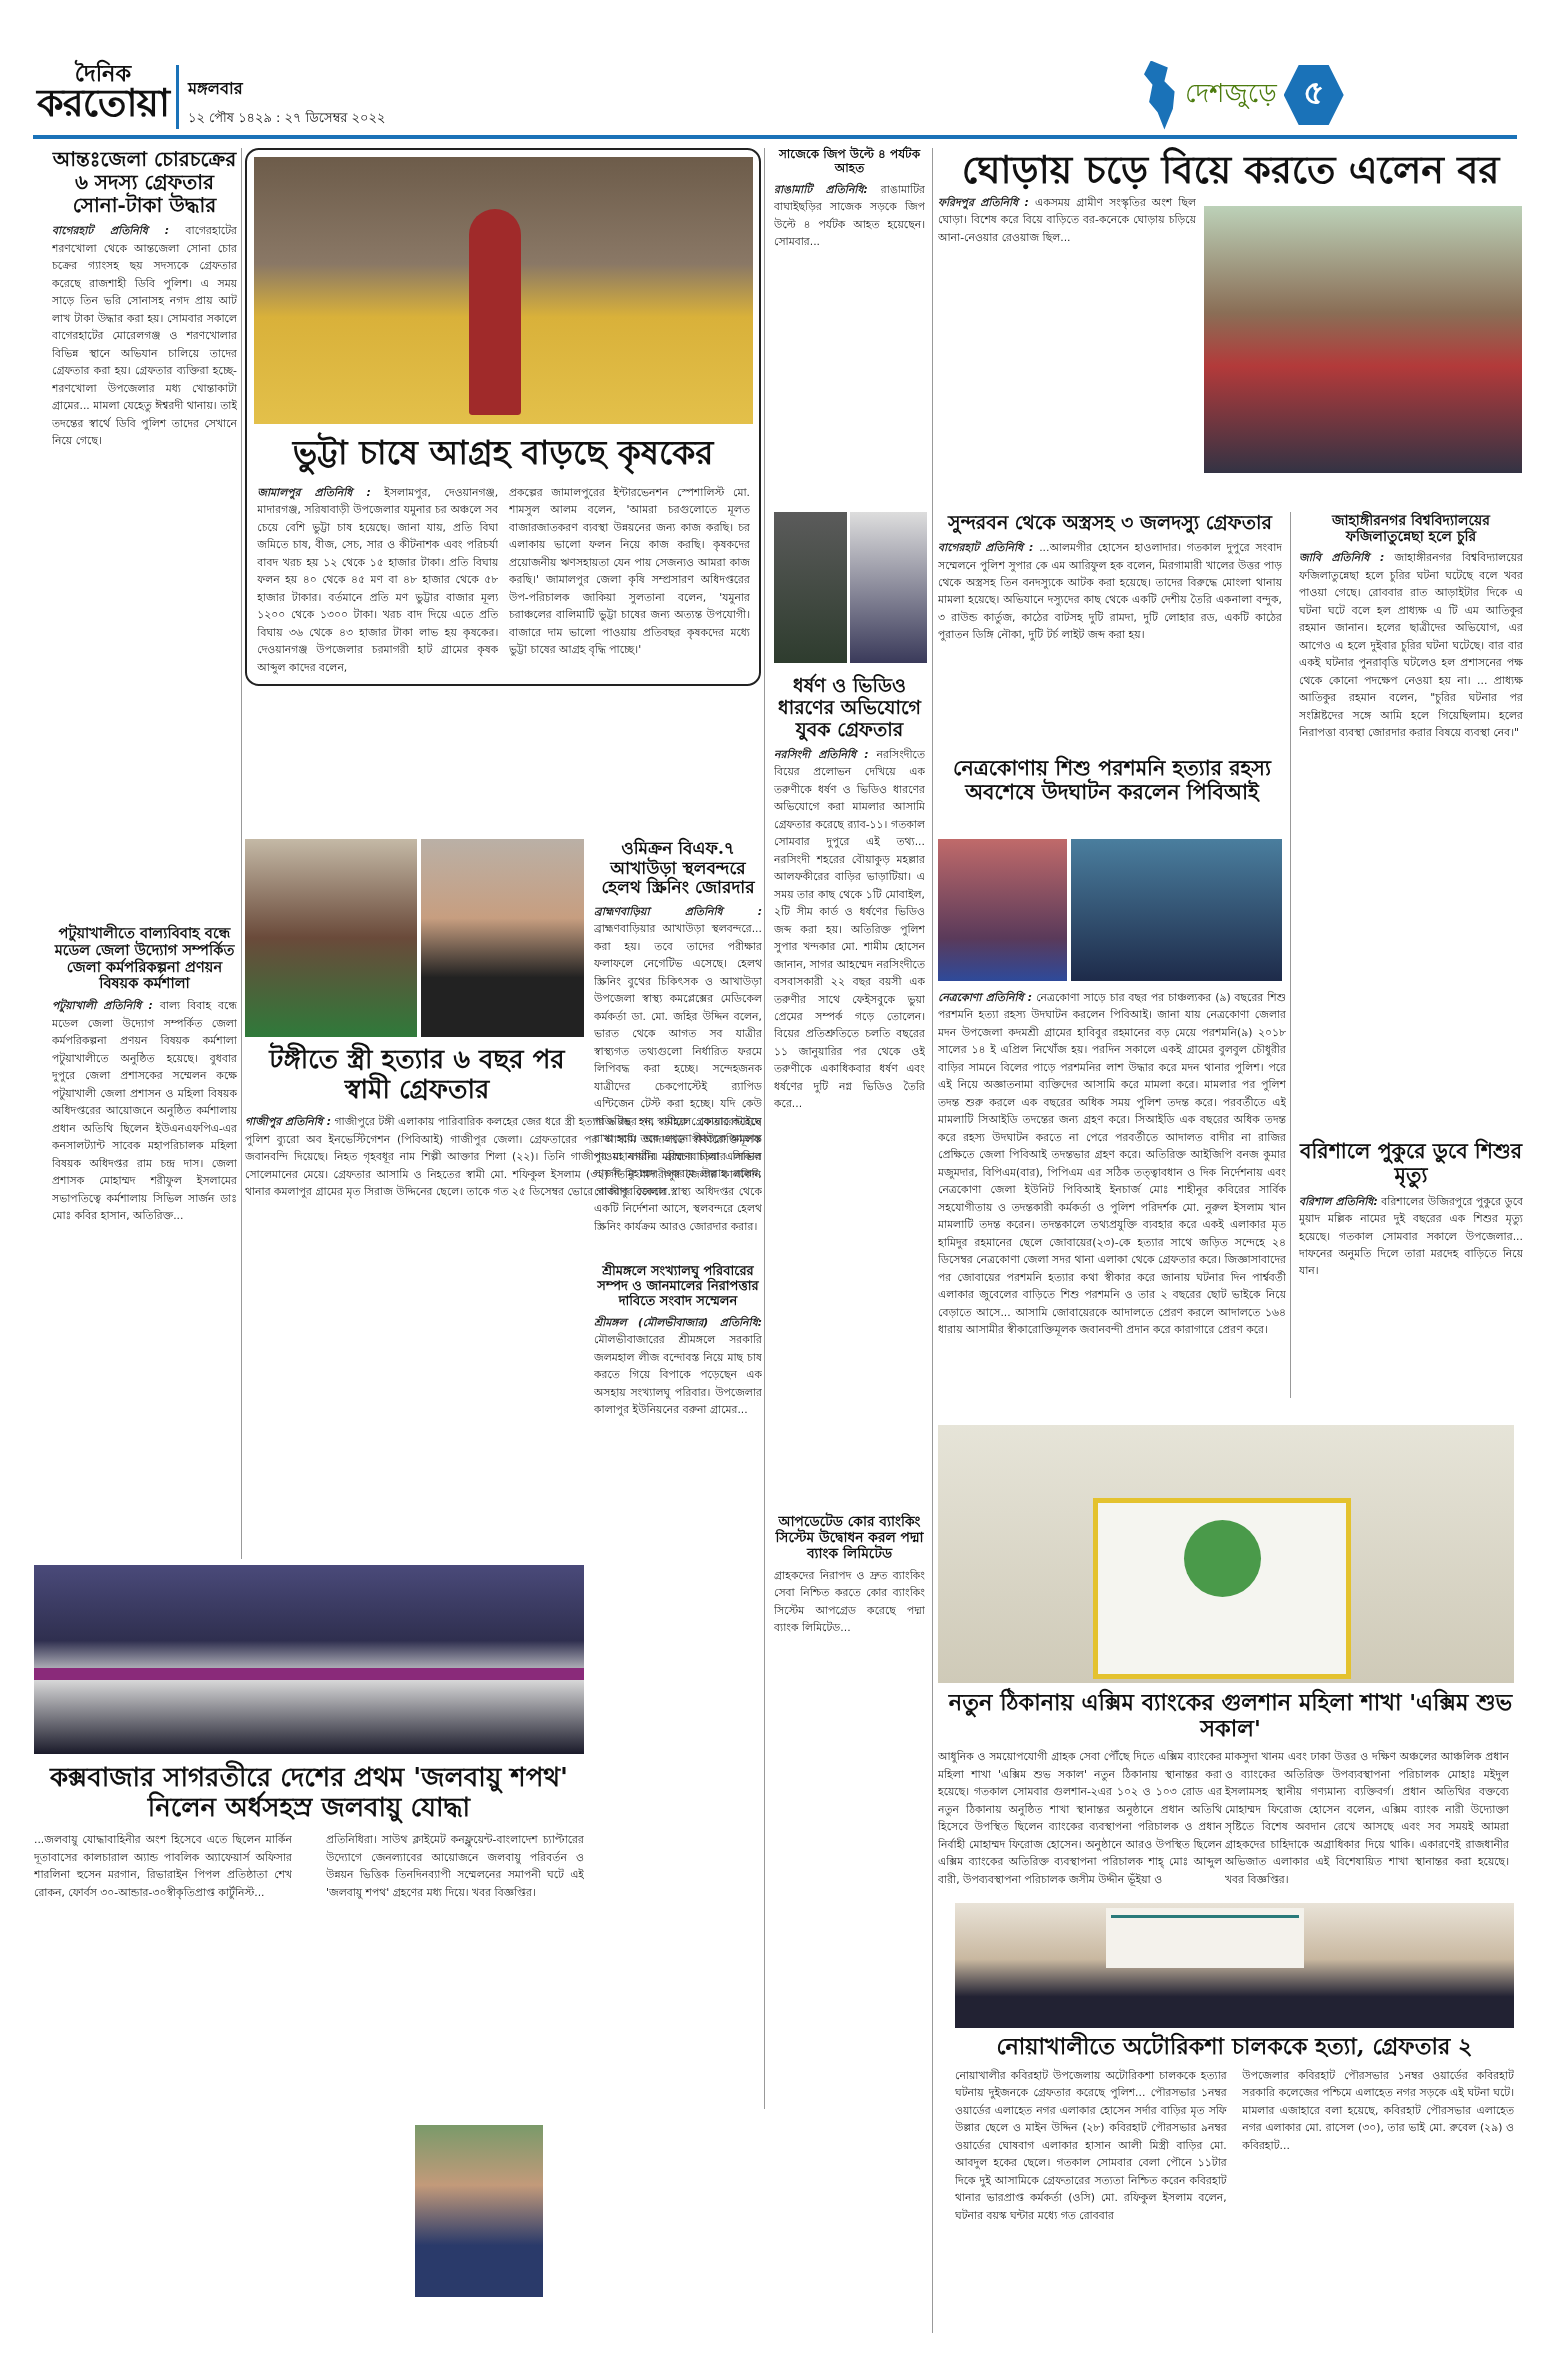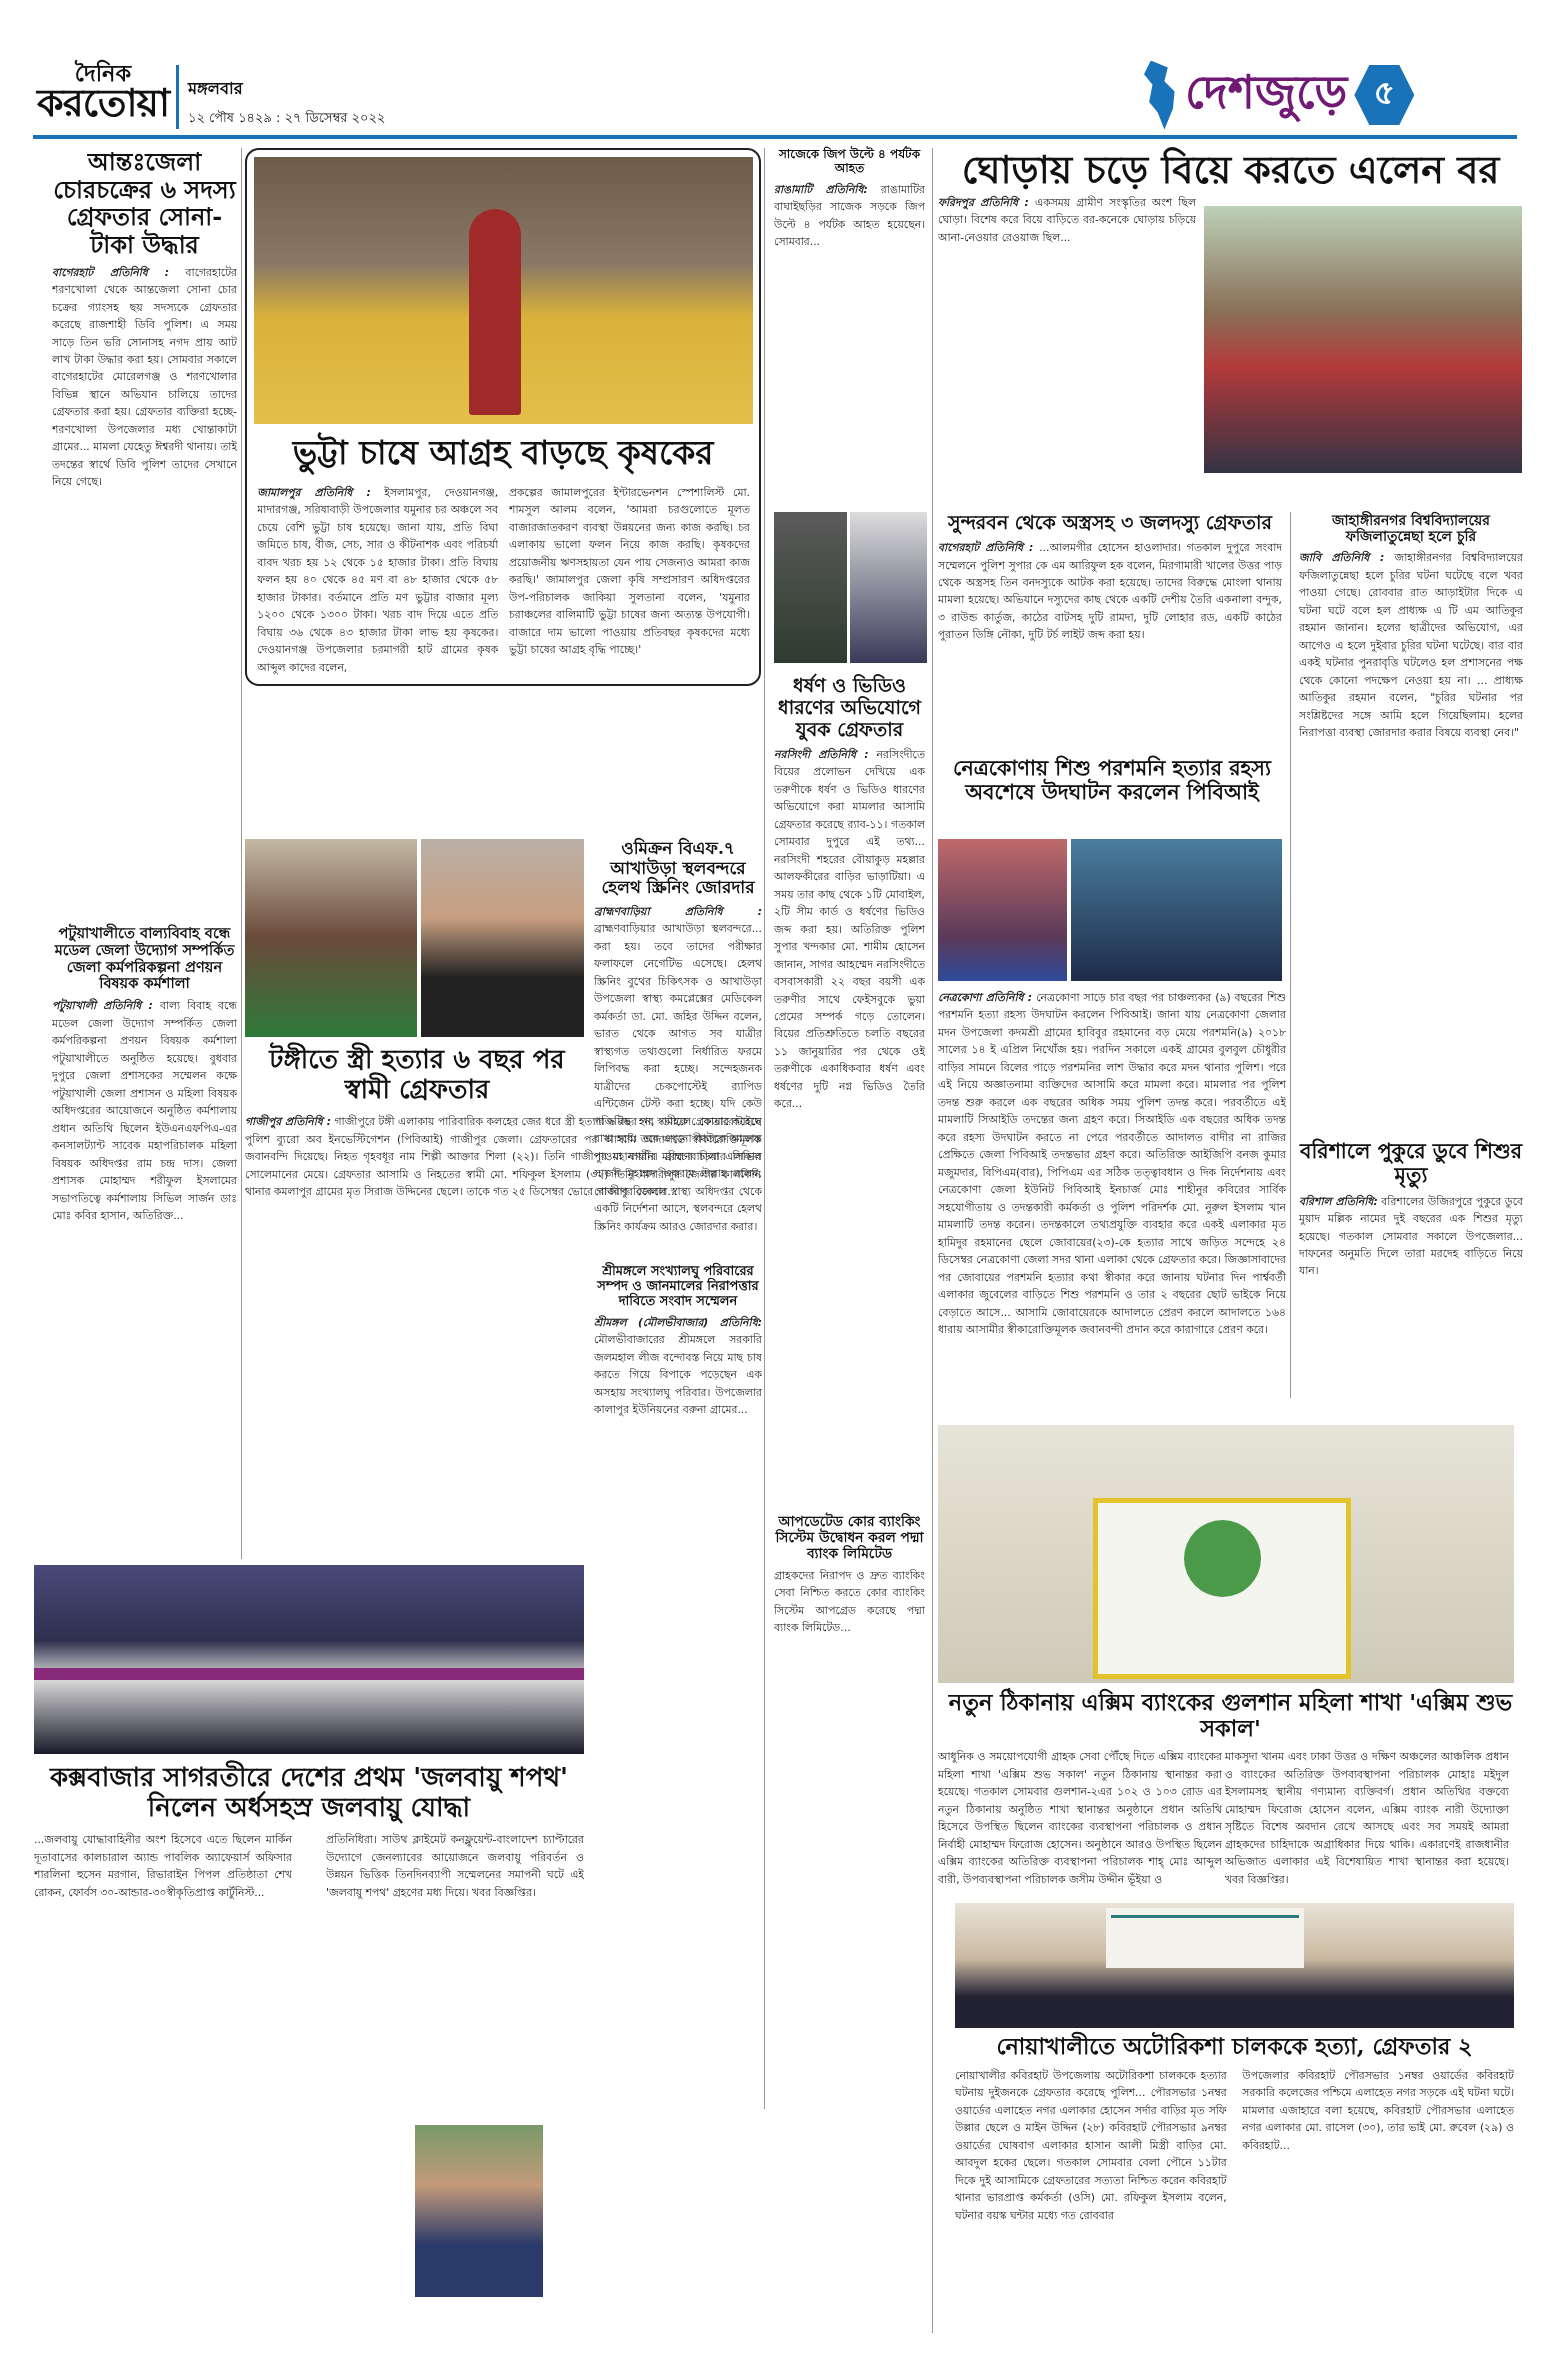--- a/index.html
+++ b/index.html
@@ -7,21 +7,21 @@
   .abs { position: absolute; }
   .masthead-logo { left: 34px; top: 62px; width: 138px; text-align: center; }
   .logo-top { font-size: 22.4px; font-weight: bold; line-height: 1; text-align: center; }
   .logo-main { font-size: 38px; font-weight: 900; line-height: 1; letter-spacing: -0.9px; }
   .mast-divider { left: 176px; top: 65px; width: 3.4px; height: 64px; background: #1a72b8; }
   .mast-date { left: 188px; top: 76px; }
   .mast-day { font-size: 16.3px; font-weight: bold; }
   .mast-dates { font-size: 13px; margin-top: 5.2px; }
   .section-brand { left: 1144px; top: 52px; height: 86px; display: flex; align-items: center; gap: 6.9px; color: #1a72b8; }
   .map-icon { width: 34px; height: 69px; background: #1a72b8; clip-path: polygon(20% 0, 70% 10%, 60% 30%, 90% 45%, 85% 70%, 60% 100%, 40% 75%, 15% 60%, 25% 35%, 0 20%); }
-  .brand-text { font-size: 46px; font-weight: bold; color: #701a75; }
+  .brand-text { font-size: 26px; font-weight: normal; color: #4d7c0f; }
   .page-num { width: 60px; height: 60px; background: #1a72b8; color: #fff; font-size: 33px; font-weight: bold; display: flex; align-items: center; justify-content: center; clip-path: polygon(25% 0, 75% 0, 100% 50%, 75% 100%, 25% 100%, 0 50%); }
   .top-rule { left: 33px; top: 135px; width: 1484px; height: 4.3px; background: #1a72b8; }
 
   .headline { font-weight: bold; text-align: center; line-height: 1.15; font-family: "DejaVu Serif", serif; }
   .body-text { font-size: 10.8px; line-height: 1.62; text-align: justify; color: #222; overflow: hidden; }
   .byline { font-weight: bold; font-style: italic; }
   .photo { background: #777; overflow: hidden; position: absolute; }
   .boxed { border: 2.6px solid #222; border-radius: 13.8px; position: absolute; }
   .col-rule { position: absolute; width: 0.9px; background: #999; }
 </style>
@@ -38,21 +38,21 @@
   <div class="mast-dates">১২ পৌষ ১৪২৯ : ২৭ ডিসেম্বর ২০২২</div>
 </div>
 <div class="abs section-brand">
   <div class="map-icon"></div>
   <div class="brand-text">দেশজুড়ে</div>
   <div class="page-num">৫</div>
 </div>
 <div class="abs top-rule"></div>
 
 <div class="abs" style="left:52px; top:148px; width:185px;">
-  <div class="headline" style="font-size:24px;">আন্তঃজেলা চোরচক্রের ৬ সদস্য গ্রেফতার সোনা-টাকা উদ্ধার</div>
+  <div class="headline" style="font-size:20px;">আন্তঃজেলা চোরচক্রের ৬ সদস্য গ্রেফতার সোনা-টাকা উদ্ধার</div>
   <div class="body-text" style="height:602px; margin-top:5.2px;">
     <span class="byline">বাগেরহাট প্রতিনিধি :</span>
     <span>বাগেরহাটের শরণখোলা থেকে আন্তজেলা সোনা চোর চক্রের গ্যাংসহ ছয় সদস্যকে গ্রেফতার করেছে রাজশাহী ডিবি পুলিশ। এ সময় সাড়ে তিন ভরি সোনাসহ নগদ প্রায় আট লাখ টাকা উদ্ধার করা হয়। সোমবার সকালে বাগেরহাটের মোরেলগঞ্জ ও শরণখোলার বিভিন্ন স্থানে অভিযান চালিয়ে তাদের গ্রেফতার করা হয়। গ্রেফতার ব্যক্তিরা হচ্ছে- শরণখোলা উপজেলার মধ্য খোন্তাকাটা গ্রামের... মামলা যেহেতু ঈশ্বরদী থানায়। তাই তদন্তের স্বার্থে ডিবি পুলিশ তাদের সেখানে নিয়ে গেছে।</span>
   </div>
 </div>
 
 <div class="abs" style="left:52px; top:925px; width:185px;">
   <div class="headline" style="font-size:14.6px;">পটুয়াখালীতে বাল্যবিবাহ বন্ধে মডেল জেলা উদ্যোগ সম্পর্কিত জেলা কর্মপরিকল্পনা প্রণয়ন বিষয়ক কর্মশালা</div>
   <div class="body-text" style="height:637px; margin-top:5.2px;">
     <span class="byline">পটুয়াখালী প্রতিনিধি :</span>

